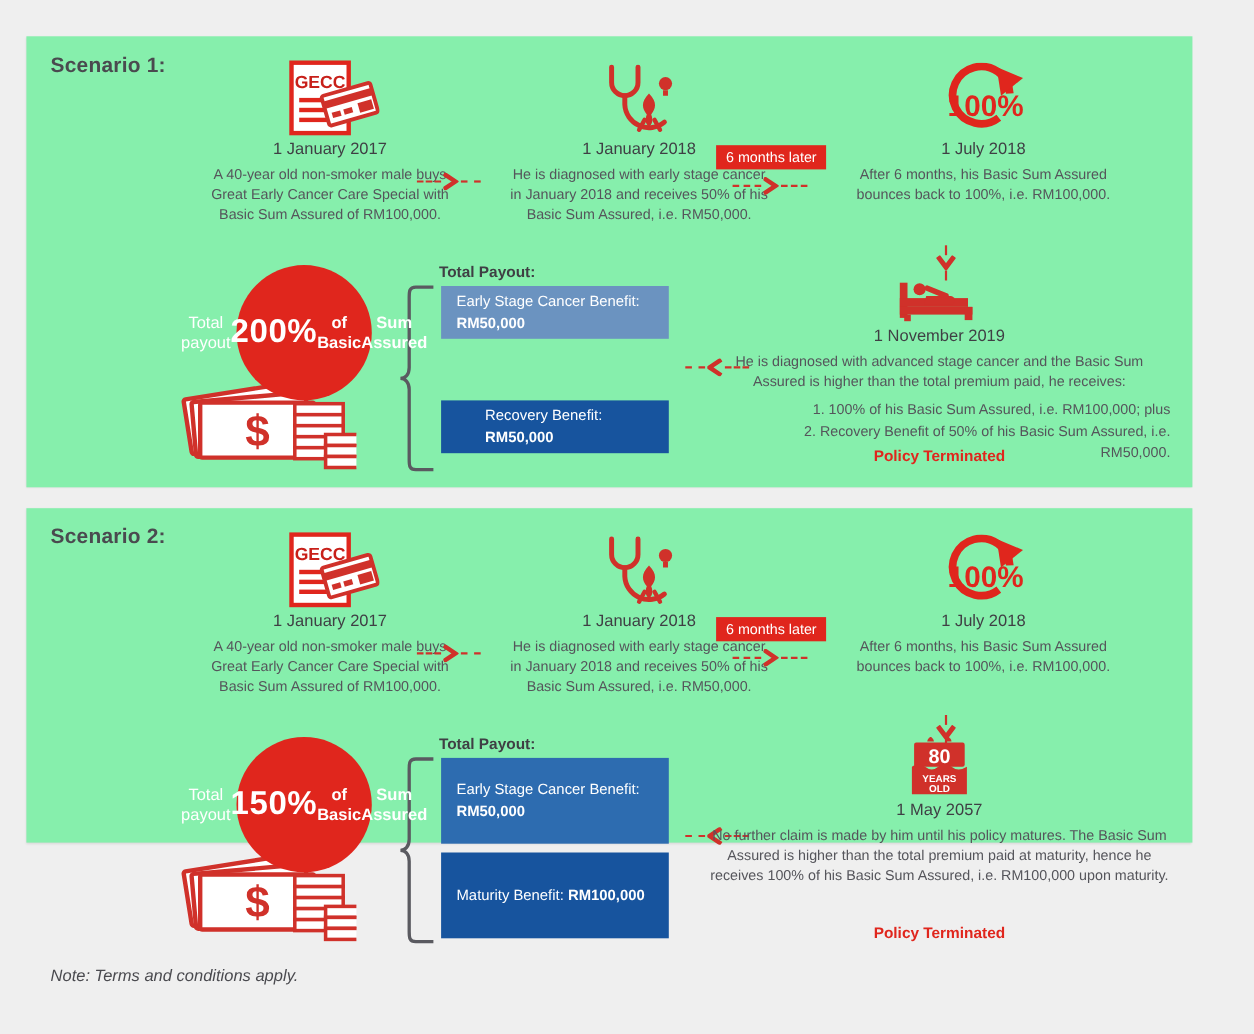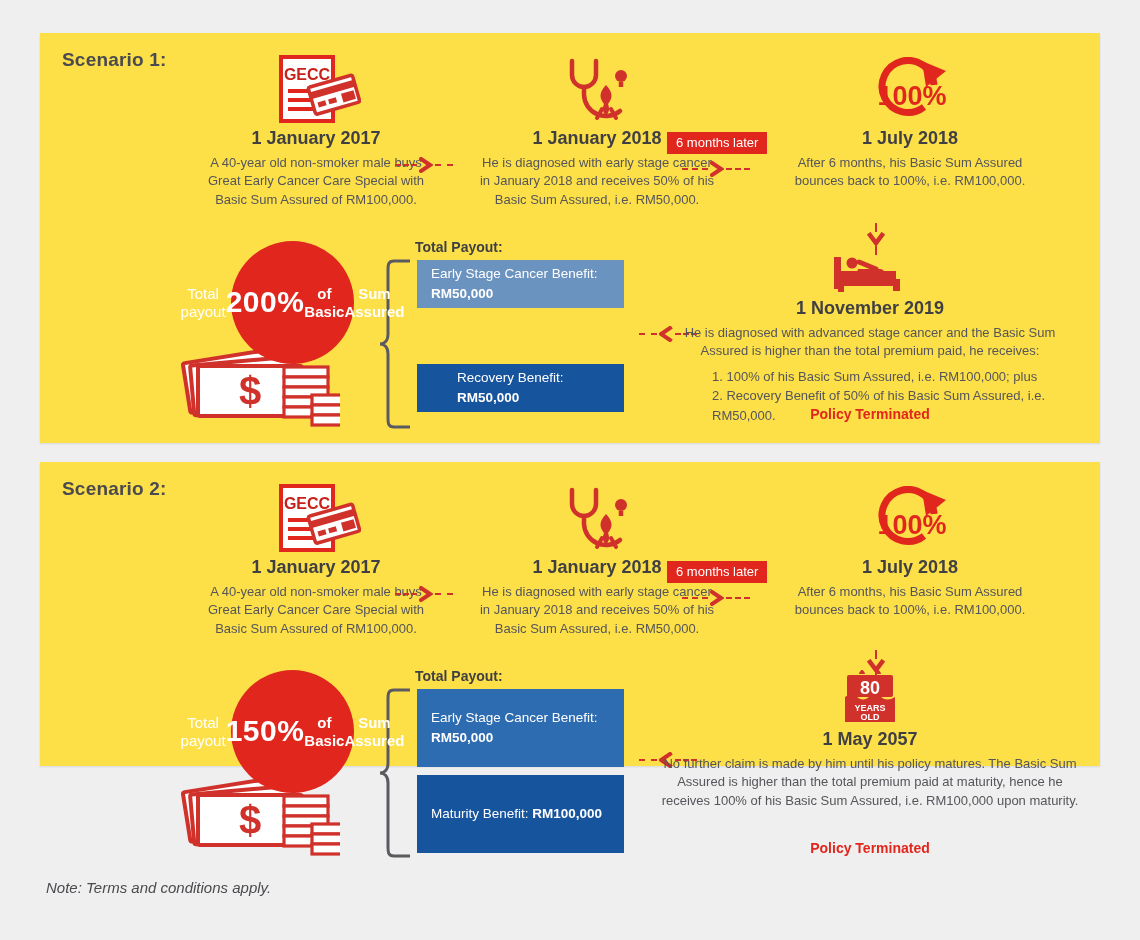--- a/index.html
+++ b/index.html
@@ -6,37 +6,37 @@
   html, body {
     width: 1140px; height: 940px;
     background: #efefef;
     font-family: "Liberation Sans", sans-serif;
     overflow: hidden;
   }
   .page { position: relative; width: 1140px; height: 940px; background: #efefef; }
 
   .panel {
     position: absolute;
-    left: 40px; width: 1060px;
-    background: #fde047;
+    left: 24px; width: 1060px;
+    background: #86efac;
     box-shadow: 0 1px 2px rgba(0,0,0,0.10);
   }
   #panel-1 { top: 33px; height: 410px; }
   #panel-2 { top: 462px; height: 304px; }
 
   .scenario-title {
     position: absolute; left: 22px; top: 16px;
     font-size: 19px; font-weight: bold; color: #4a4a4f;
     letter-spacing: .2px;
   }
 
   
   .col { position: absolute; text-align: center; }
   .date {
-    font-size: 18px; font-weight: bold; color: #3f3f44;
+    font-size: 15px; font-weight: normal; color: #3f3f44;
     margin-bottom: 2px; line-height: 1.5;
   }
   .body-txt {
     font-size: 13px; color: #55555b; line-height: 1.42;
   }
   .icon-wrap { display:flex; justify-content:center; align-items:flex-end; }
 
   
   .badge {
     position: absolute;
@@ -79,21 +79,21 @@
   }
   .bbox b { font-weight: bold; }
 
   .brace { position: absolute; }
 
   .terminated {
     position:absolute; font-size: 14px; font-weight: bold;
     color: #e0261d; text-align:center;
   }
 
-  .numlist { font-size: 13px; color: #55555b; line-height: 1.5; text-align: left; }
+  .numlist { font-size: 13px; color: #55555b; line-height: 1.5; text-align: right; }
 
   .note {
     position: absolute; left: 46px; top: 879px;
     font-size: 15px; font-style: italic; color: #4a4a4f;
   }
 
   svg { display: block; }
 </style>
 </head>
 <body>

